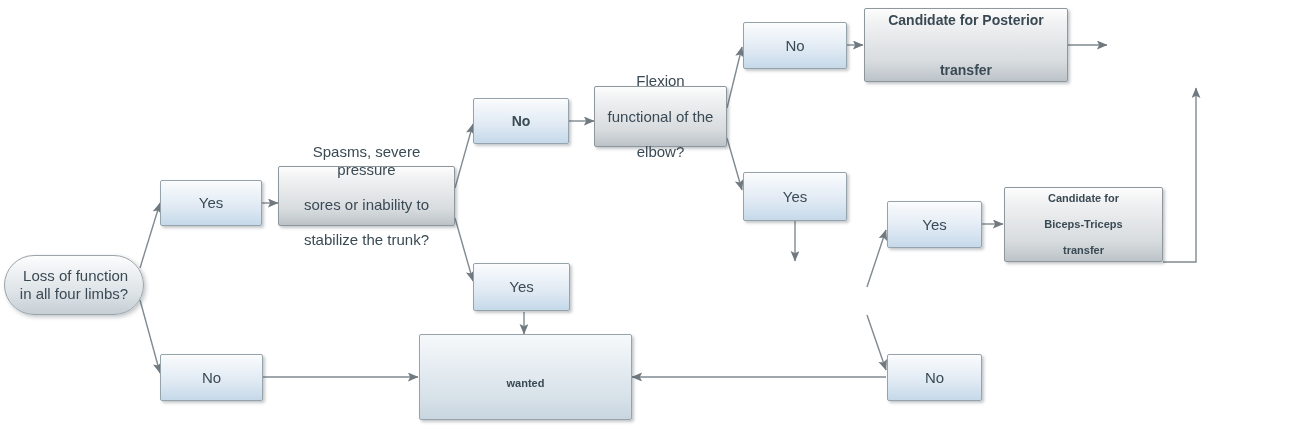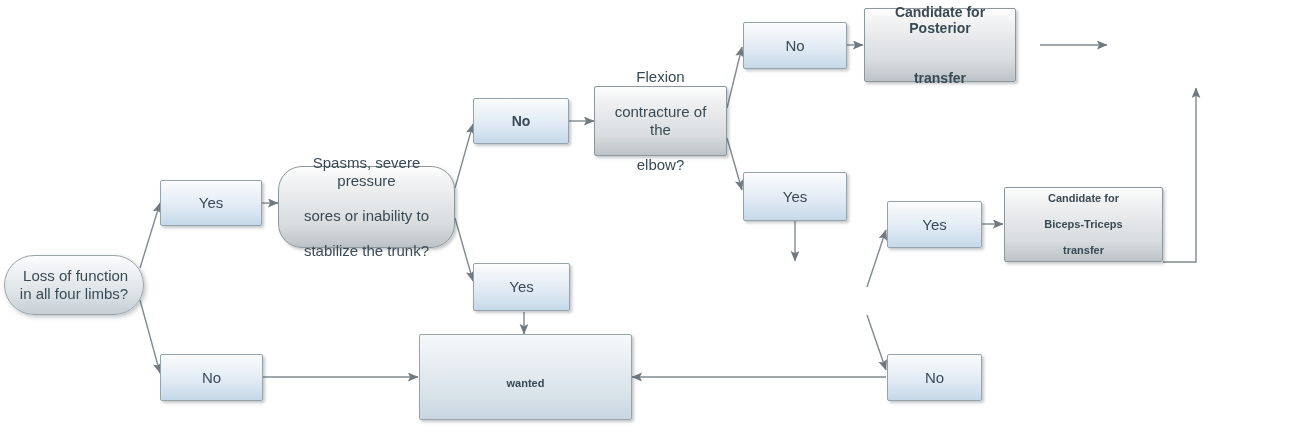--- a/index.html
+++ b/index.html
@@ -116,45 +116,45 @@
   </div>
 
   <div class="node fill-blue t-reg" style="left:160px;top:180px;width:102px;height:46px;">
     <span>Yes</span>
   </div>
 
   <div class="node fill-blue t-reg" style="left:160px;top:354px;width:103px;height:47px;">
     <span>No</span>
   </div>
 
-  <div class="node fill-grey t-reg" style="left:278px;top:166px;width:177px;height:82px;border-radius:24px;">
+  <div class="node fill-grey t-reg" style="left:278px;top:166px;width:177px;height:60px;">
     <span><span>Spasms, severe pressure</span><br><span>sores or inability to</span><br><span>stabilize the trunk?</span></span>
   </div>
 
   <div class="node fill-blue t-smb" style="left:473px;top:98px;width:96px;height:46px;">
     <span>No</span>
   </div>
 
   <div class="node fill-blue t-reg" style="left:473px;top:263px;width:97px;height:48px;">
     <span>Yes</span>
   </div>
 
-  <div class="node fill-grey t-reg" style="left:594px;top:86px;width:133px;height:70px;">
-    <span><span>Flexion</span><br><span>contracture of the</span><br><span>elbow?</span></span>
+  <div class="node fill-grey t-reg" style="left:594px;top:86px;width:133px;height:61px;">
+    <span><span>Flexion</span><br><span>functional of the</span><br><span>elbow?</span></span>
   </div>
 
   <div class="node fill-blue t-reg" style="left:743px;top:22px;width:104px;height:47px;">
     <span>No</span>
   </div>
 
   <div class="node fill-blue t-reg" style="left:743px;top:172px;width:104px;height:49px;">
     <span>Yes</span>
   </div>
 
-  <div class="node fill-grey t-smb" style="left:864px;top:8px;width:152px;height:74px;">
+  <div class="node fill-grey t-smb" style="left:864px;top:8px;width:204px;height:74px;">
     <span><span>Candidate for Posterior</span><br><br><span>transfer</span></span>
   </div>
 
 
 
   <div class="node fill-blue t-reg" style="left:887px;top:201px;width:95px;height:47px;">
     <span>Yes</span>
   </div>
 
   <div class="node fill-blue t-reg" style="left:887px;top:354px;width:95px;height:47px;">

